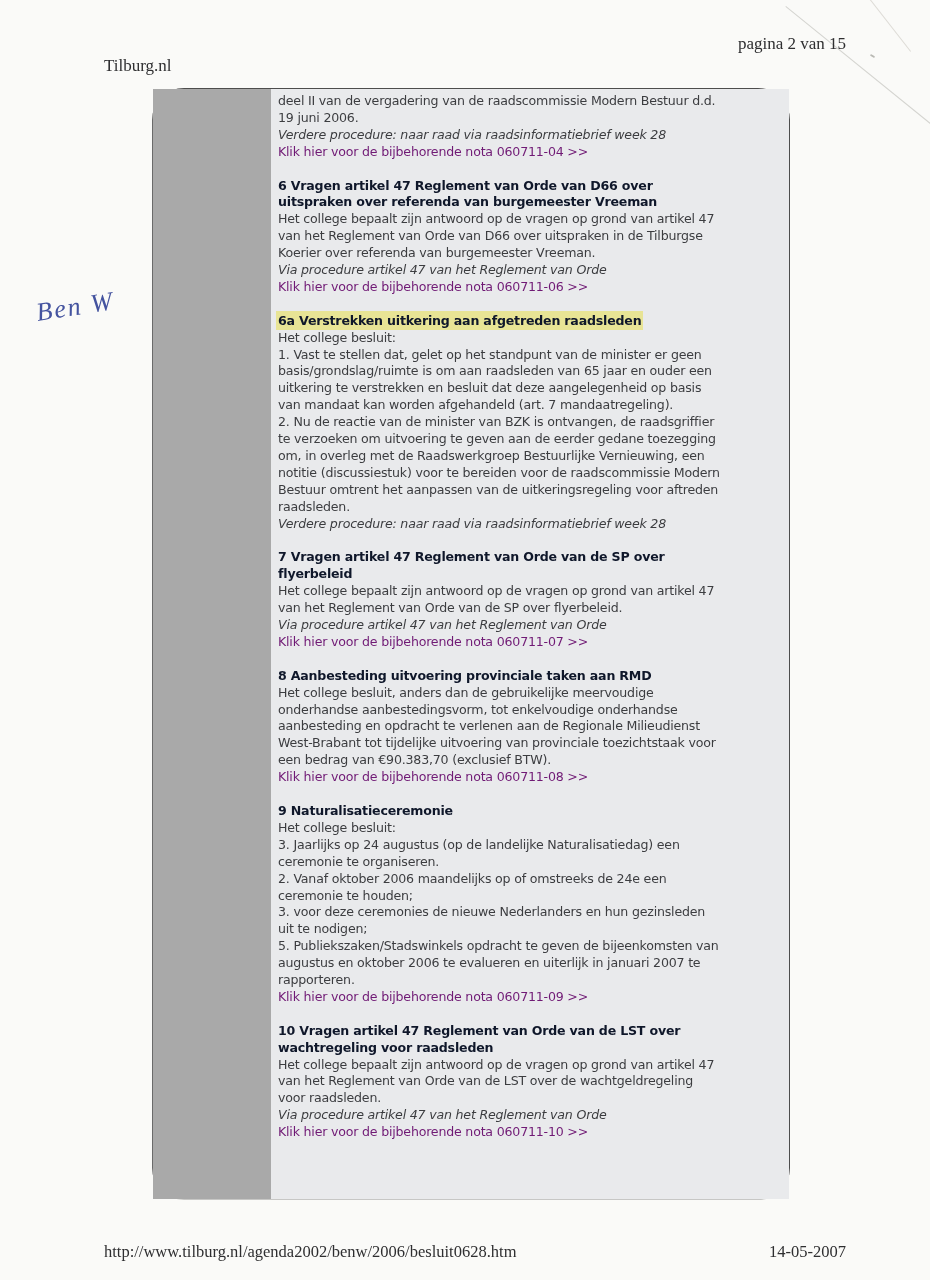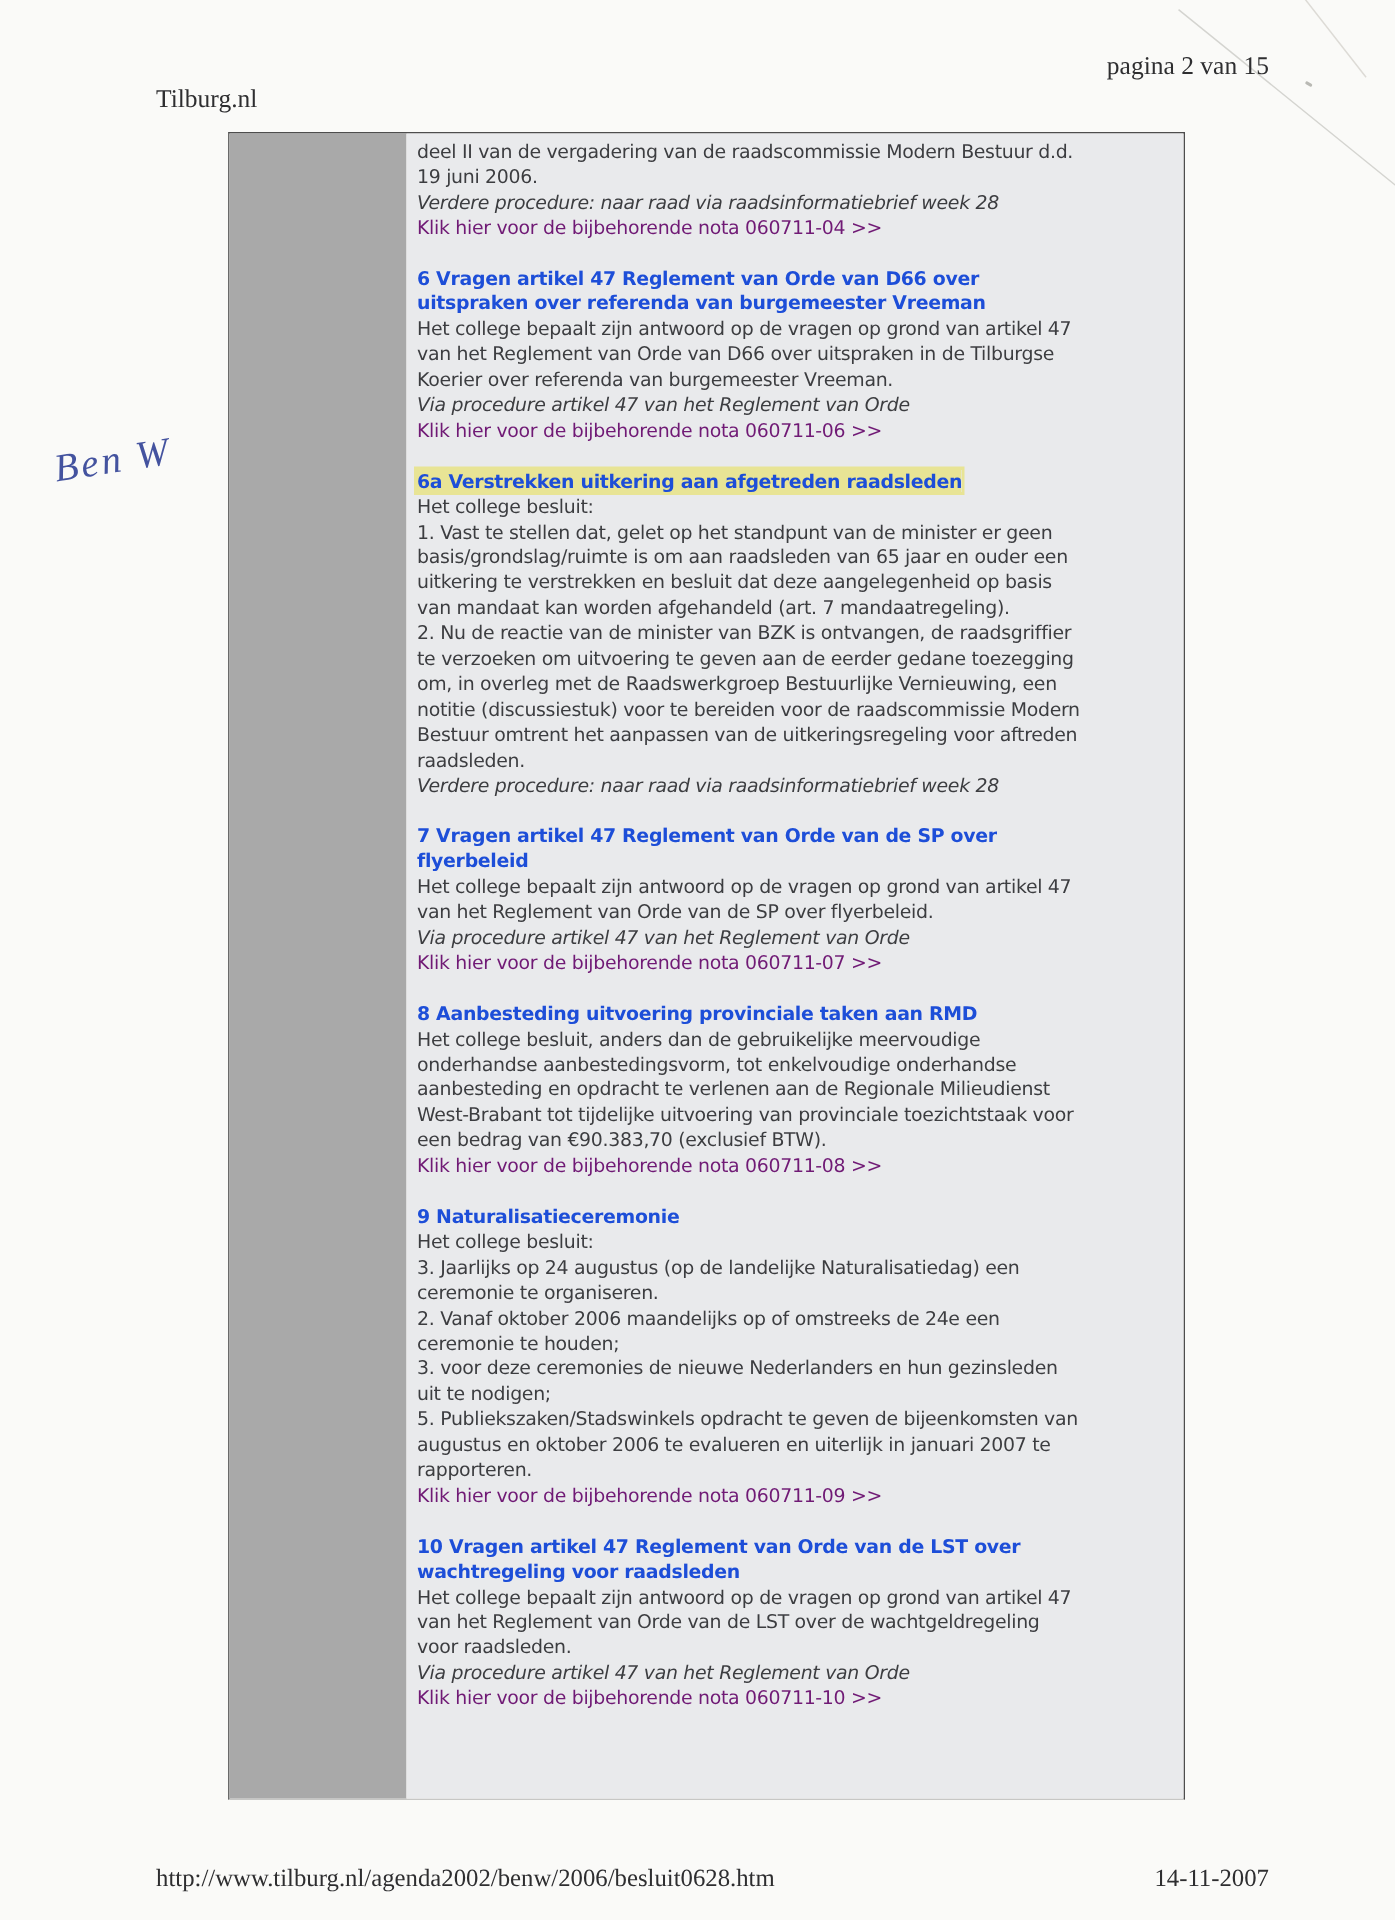--- a/index.html
+++ b/index.html
@@ -20,32 +20,32 @@
   .hdr .pageind{position:absolute;right:84px;top:16px;}
   .ftr{position:absolute;top:1242px;left:0;width:930px;font-family:"Liberation Serif",serif;
        font-size:16.5px;color:#2e2e30;}
   .ftr .url{position:absolute;left:104px;top:0;}
   .ftr .date{position:absolute;right:84px;top:0;}
   
   .docbox{
     position:absolute;left:152px;top:88px;width:638px;height:1112px;
     border-top:1px solid #4d4d4d;border-right:1px solid #4d4d4d;
     border-left:1px solid #6a6a6a;border-bottom:1px solid #c7c7c5;
-    display:flex;box-sizing:border-box;
+    display:flex;box-sizing:border-box;border-radius:32px;
   }
   .strip{width:118px;background:#a9a9a9;flex:none;}
   .doccontent{
     flex:1;background:#e9eaec;box-sizing:border-box;
     padding:4px 4px 0 7px;
   }
   .para,.sec-heading{
     margin:0;font-size:12.6px;line-height:16.9px;letter-spacing:-0.2px;
     color:#3c3d40;white-space:pre-line;
   }
-  .sec-heading{font-weight:bold;color:#1d4ed8;}
+  .sec-heading{font-weight:bold;color:#0f172a;}
   .sec-heading-text.hl{background:#e8e495;box-shadow:0 0 0 2px #e8e495;margin-top:33px;}
   .para.italic{font-style:italic;}
   .para.link{color:#701a75;}
   .doc-section{margin:0 0 16.9px 0;}
   .doc-section:last-child{margin-bottom:0;}
   
   .hand{position:absolute;font-family:"Liberation Serif",serif;font-style:italic;}
   .hand.benw{left:36px;top:292px;font-size:26px;color:#44539f;transform:rotate(-9deg);letter-spacing:2px;}
   .hand.datemark{left:157px;top:288px;font-size:21px;color:#474f68;transform:rotate(-7deg);letter-spacing:1px;}
 </style>
@@ -156,14 +156,14 @@
 voor raadsleden.</p>
           <p class="para italic">Via procedure artikel 47 van het Reglement van Orde</p>
           <p class="para link">Klik hier voor de bijbehorende nota 060711-10 &gt;&gt;</p>
         </div>
   </section>
 </div>
 </div>
 
 <div class="ftr">
   <span class="url">http://www.tilburg.nl/agenda2002/benw/2006/besluit0628.htm</span>
-  <span class="date">14-11-2007</span>
+  <span class="date">14-05-2007</span>
 </div>
 
 </body></html>

